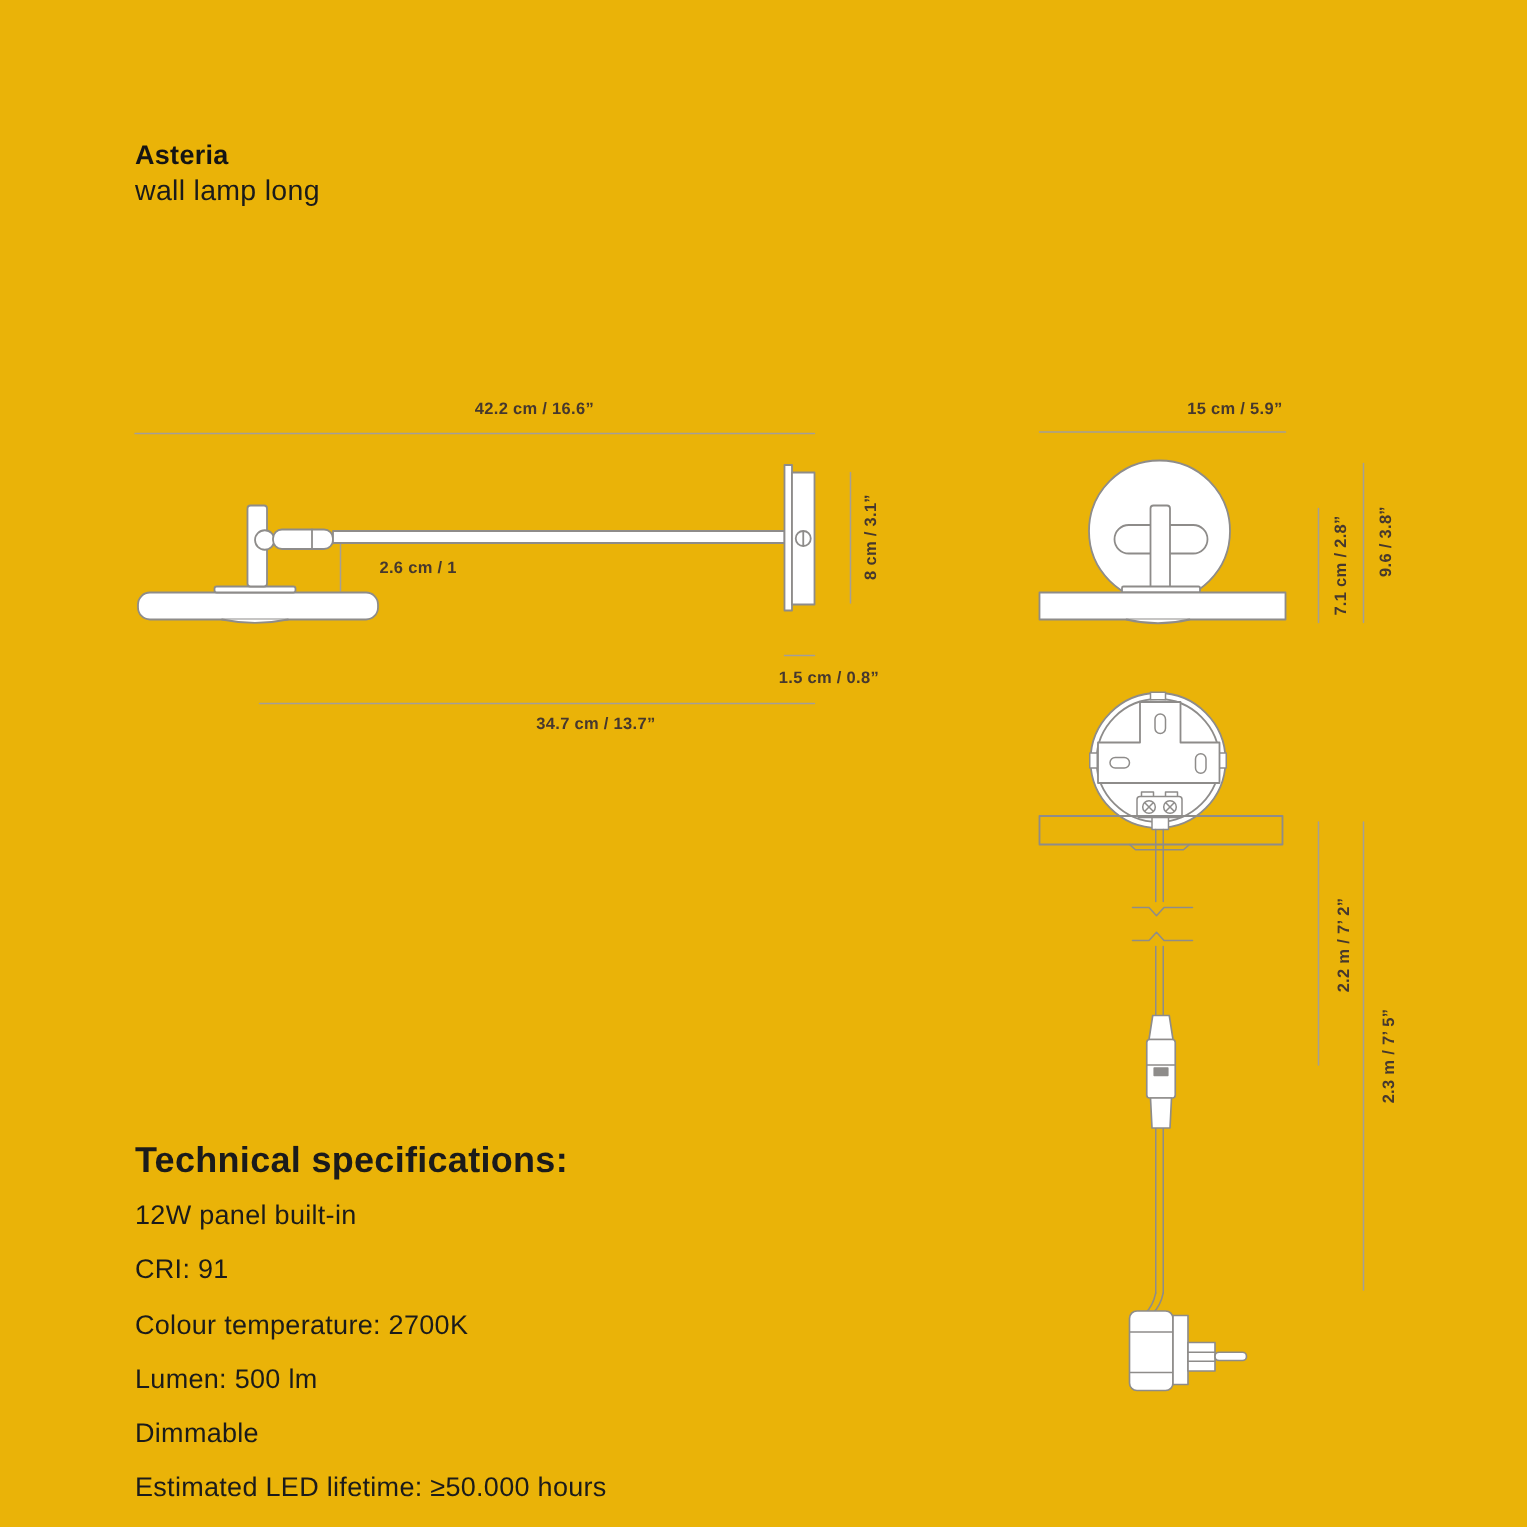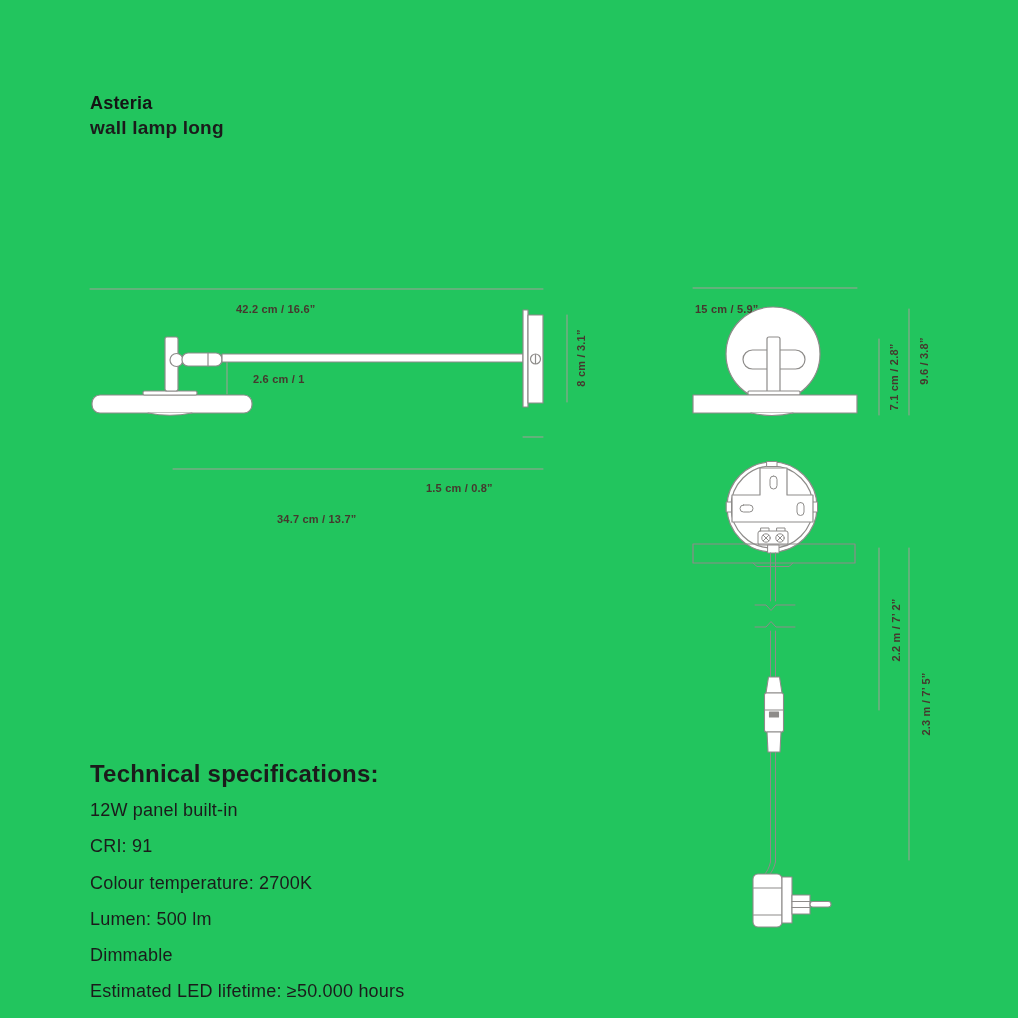--- a/index.html
+++ b/index.html
@@ -1,40 +1,40 @@
 <!DOCTYPE html>
 <html><head>
 <meta charset="utf-8">
 <style>
   html, body { margin: 0; padding: 0; background: #ffffff; }
   .canvas {
     position: relative;
     width: 1018px;
     height: 1018px;
-    background: #22c55e;
+    background: #eab308;
     font-family: "Liberation Sans", sans-serif;
     overflow: hidden;
   }
   .drawing-svg { position: absolute; left: 0; top: 0; }
 
   .title {
     position: absolute; left: 90px; top: 93px;
     font-size: 18px; font-weight: 700; color: #141414; letter-spacing: .2px;
   }
   .subtitle {
     position: absolute; left: 90px; top: 117px;
-    font-size: 19px; font-weight: 700; color: #1b1b1b; letter-spacing: .2px;
+    font-size: 19px; font-weight: 400; color: #1b1b1b; letter-spacing: .2px;
   }
 
   .dim {
     position: absolute;
     font-size: 11px; font-weight: 700; color: #46382e;
     letter-spacing: .2px; white-space: nowrap; line-height: 14px;
   }
-  .dim.center { width: 160px; text-align: left; margin-top: 36px; }
+  .dim.center { width: 160px; text-align: right; }
   .dim.vert {
     width: 140px; text-align: center;
     transform: rotate(-90deg);
     transform-origin: center;
   }
 
   .specs { position: absolute; left: 90px; top: 762px; color: #1b1b1b; }
   .specs .heading {
     font-size: 24px; font-weight: 700; letter-spacing: .2px; line-height: 24.2px;
   }

